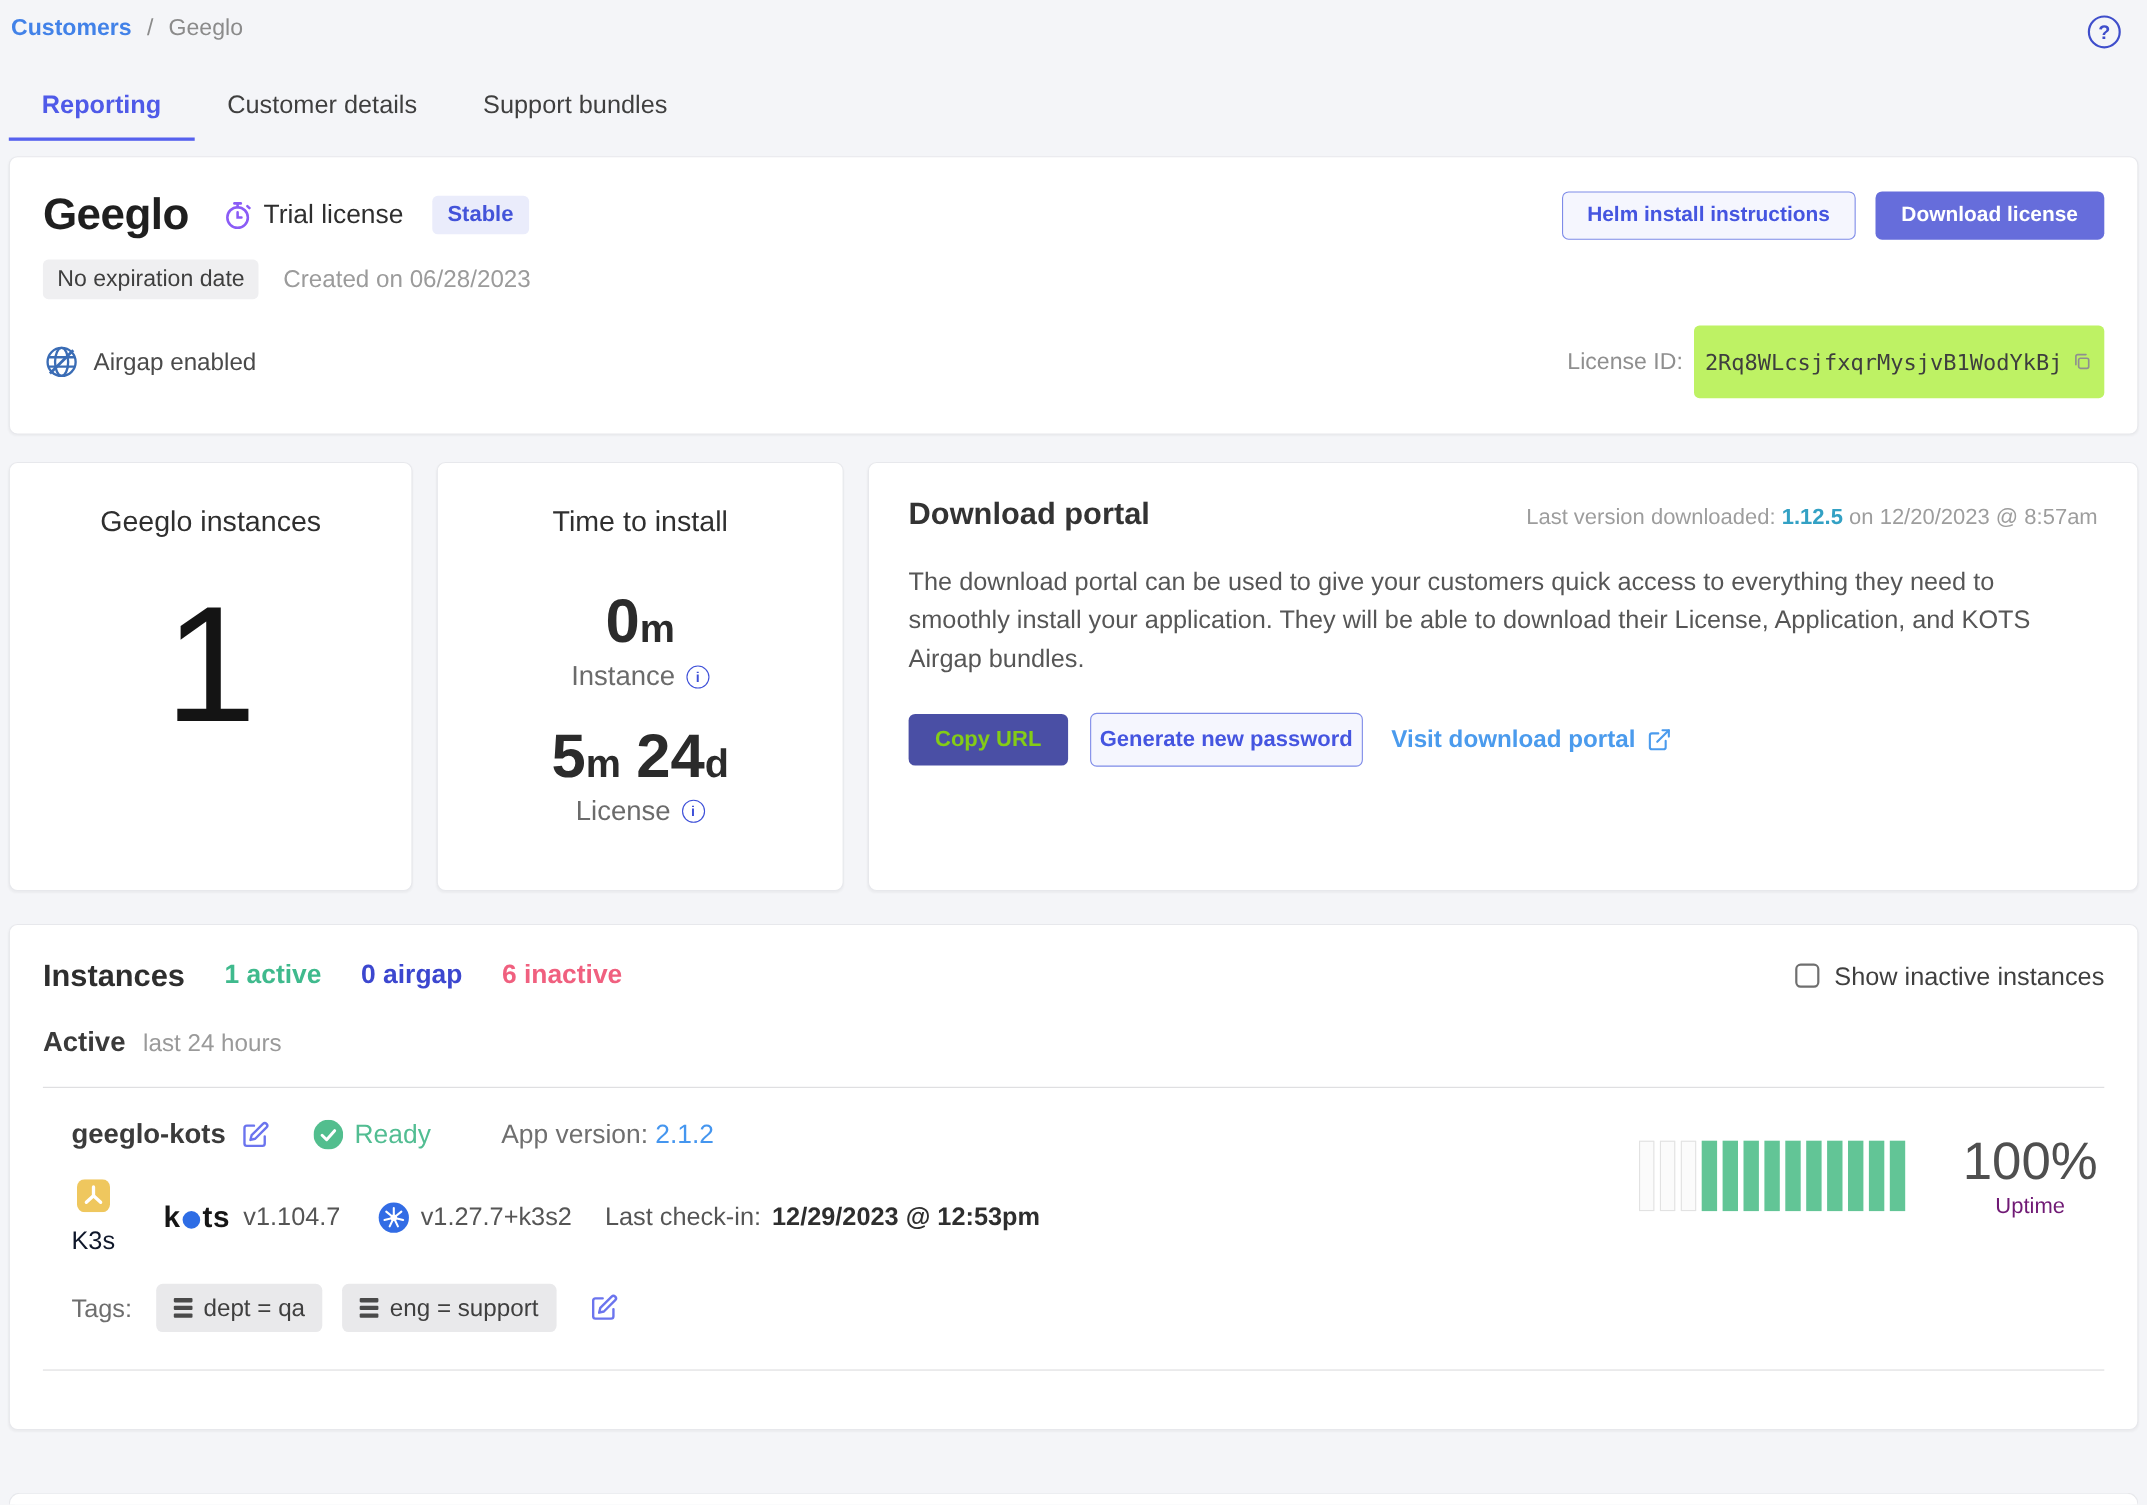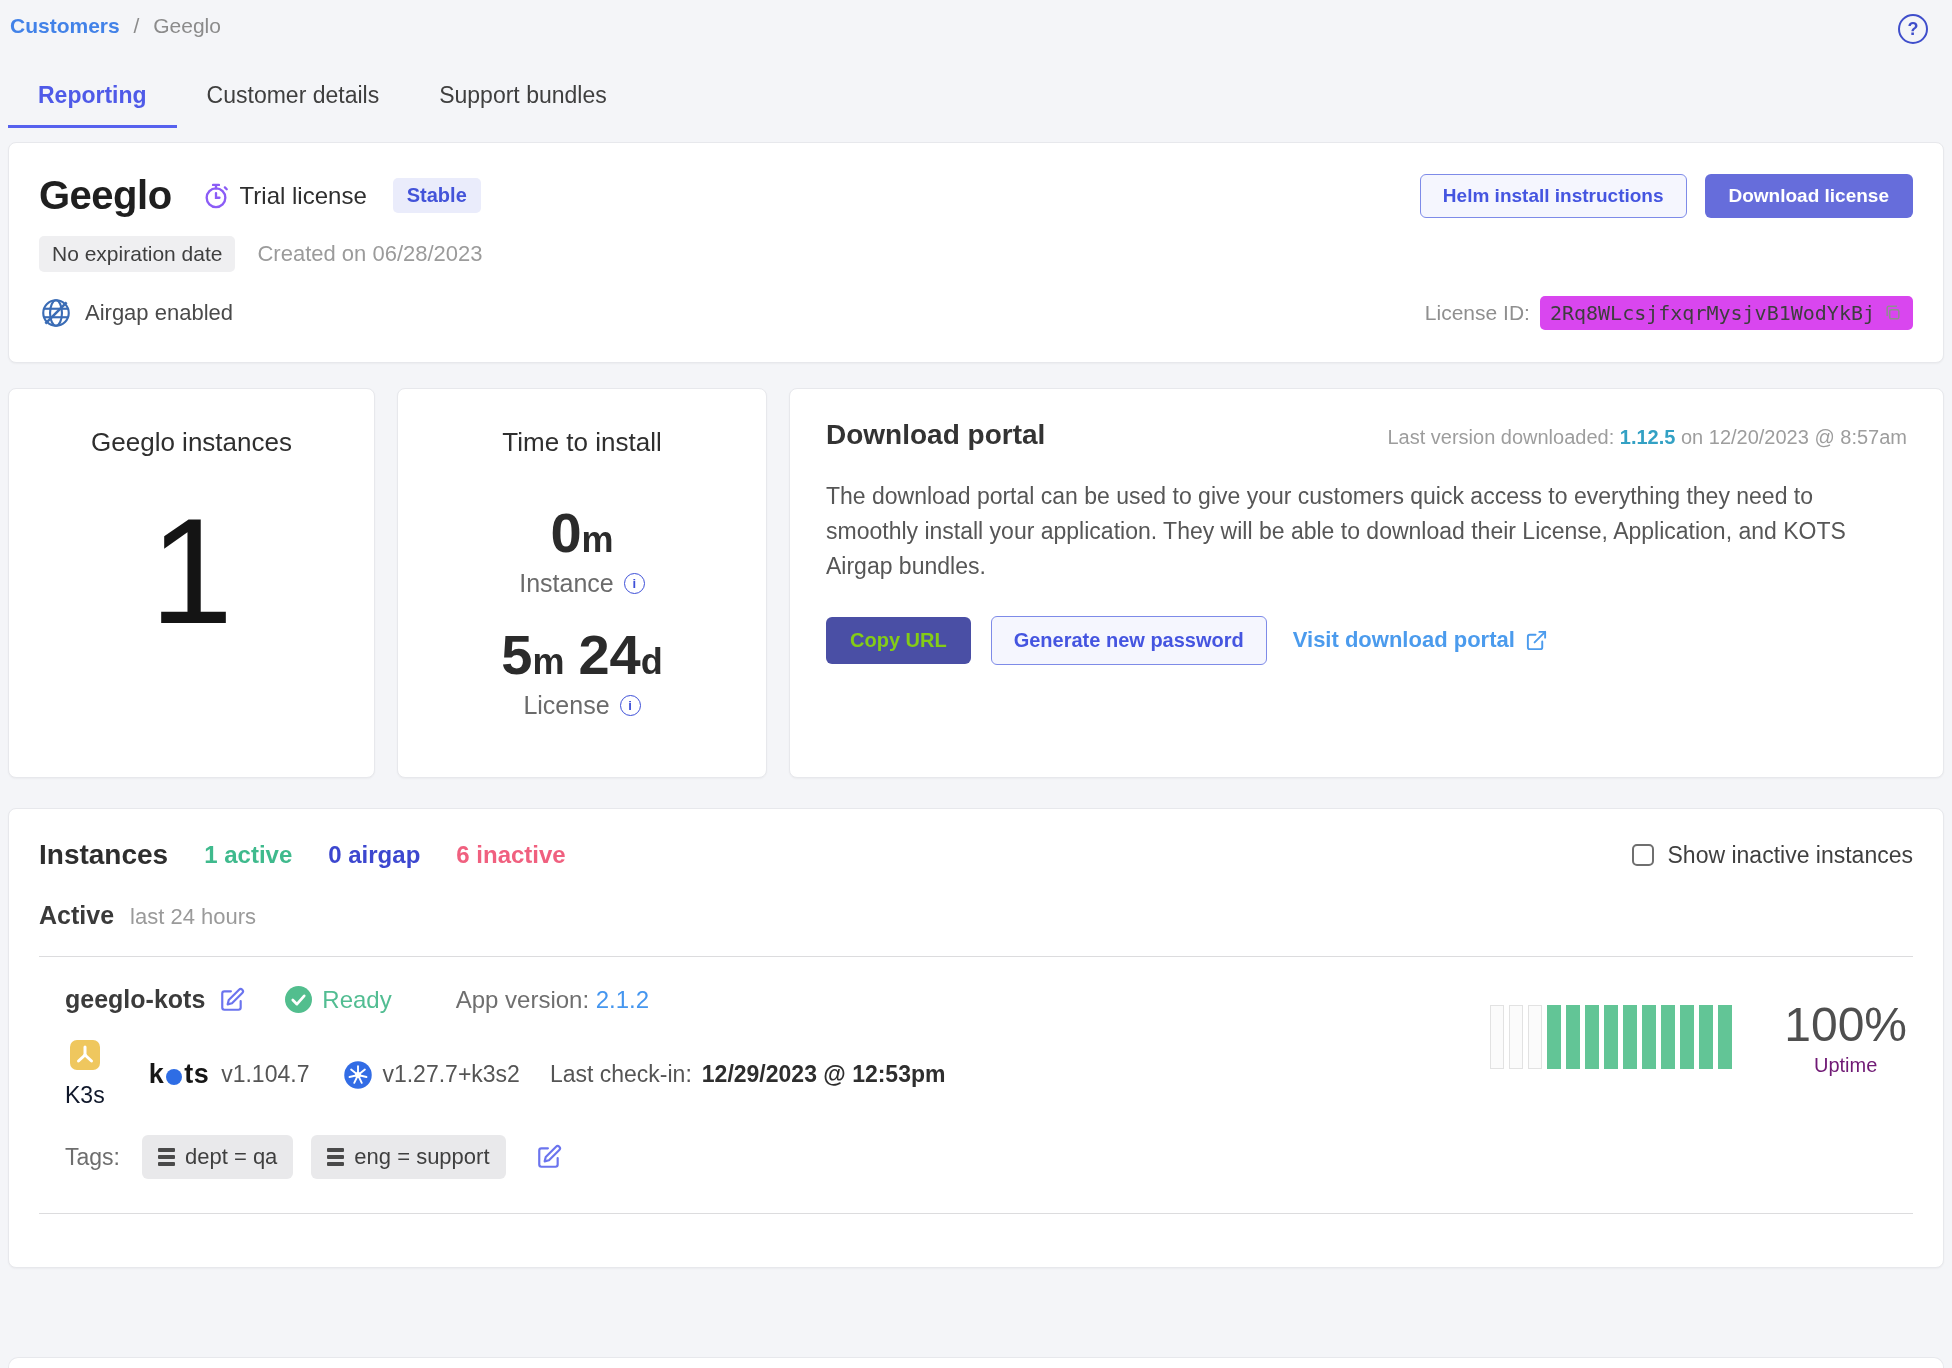--- a/index.html
+++ b/index.html
@@ -38,21 +38,21 @@
     font-family:"Liberation Sans", sans-serif; }
   .btn-outline-indigo { background:#f5f6fe; color:#4555e0; border:1px solid #7e8be8; padding:10px 22px; }
   .btn-solid-indigo { background:#666ddb; color:#fff; padding:10px 24px; }
   .cust-row2 { display:flex; align-items:center; margin-top:18px; gap:22px; }
   .badge-gray { background:#efeff1; color:#3f3f3f; font-size:21px; padding:6px 13px; border-radius:5px; }
   .created-text { color:#9b9b9b; font-size:22px; }
   .cust-row3 { display:flex; align-items:center; margin-top:24px; }
   .airgap-group { display:flex; align-items:center; gap:12px; font-size:22px; color:#4a4a4a; }
   .license-id-group { margin-left:auto; display:flex; align-items:center; gap:10px; }
   .license-id-label { color:#8f8f8f; font-size:21px; }
-  .license-id-chip { background:#d946ef; border-radius:5px; padding:5px 10px; display:flex; align-items:center; gap:8px; }
+  .license-id-chip { background:#bef264; border-radius:5px; padding:21px 10px; display:flex; align-items:center; gap:8px; }
   .license-id-value { font-family:"DejaVu Sans Mono","Liberation Mono",monospace; font-size:20px; color:#3e3e3e; }
   
   .stats-row { display:grid; grid-template-columns:367px 370px 1fr; gap:22px; margin:25px 8px 0; }
   .stat-card { height:390px; }
   .stat-center { display:flex; flex-direction:column; align-items:center; padding-top:38px; }
   .stat-title { font-size:26px; color:#2f2f2f; }
   .big-number { font-size:150px; font-weight:400; color:#141414; margin-top:38px; line-height:1; }
   .tti-group { text-align:center; }
   .tti-group.first { margin-top:42px; }
   .tti-group.second { margin-top:24px; }
@@ -64,21 +64,21 @@
     font-size:13px; display:inline-flex; align-items:center; justify-content:center; font-weight:600; cursor:pointer; }
   
   .portal-card { padding:30px 36px; }
   .portal-header { display:flex; justify-content:space-between; align-items:baseline; }
   .portal-title { font-size:28px; font-weight:600; color:#333; }
   .portal-meta { font-size:20px; color:#9d9d9d; }
   .portal-meta .version-link { color:#33a1c4; font-weight:600; cursor:pointer; }
   .portal-desc { margin-top:28px; font-size:23px; color:#565656; line-height:1.52; max-width:1115px; }
   .portal-buttons { margin-top:32px; display:flex; align-items:center; gap:20px; }
   .btn-dark-indigo { background:#4a4fa5; color:#84cc16; padding:12px 24px; font-size:20px; }
-  .btn-outline-indigo.portal { padding:12px 22px; font-size:20px; }
+  .btn-outline-indigo.portal { padding:12px 8px; font-size:20px; }
   .visit-link { display:flex; align-items:center; gap:10px; color:#4b9bed; font-size:22px; font-weight:600;
     margin-left:6px; cursor:pointer; }
   
   .instances-card { margin:30px 8px 0; padding-top:30px; min-height:460px; position:relative; }
   .inst-header { display:flex; align-items:center; padding:0 30px; }
   .inst-title { font-size:28px; font-weight:700; color:#2e2e2e; }
   .inst-count { font-size:24px; font-weight:600; margin-left:36px; cursor:pointer; }
   .count-active { color:#3fba8d; }
   .count-airgap { color:#3c47cf; }
   .count-inactive { color:#f0607f; }

